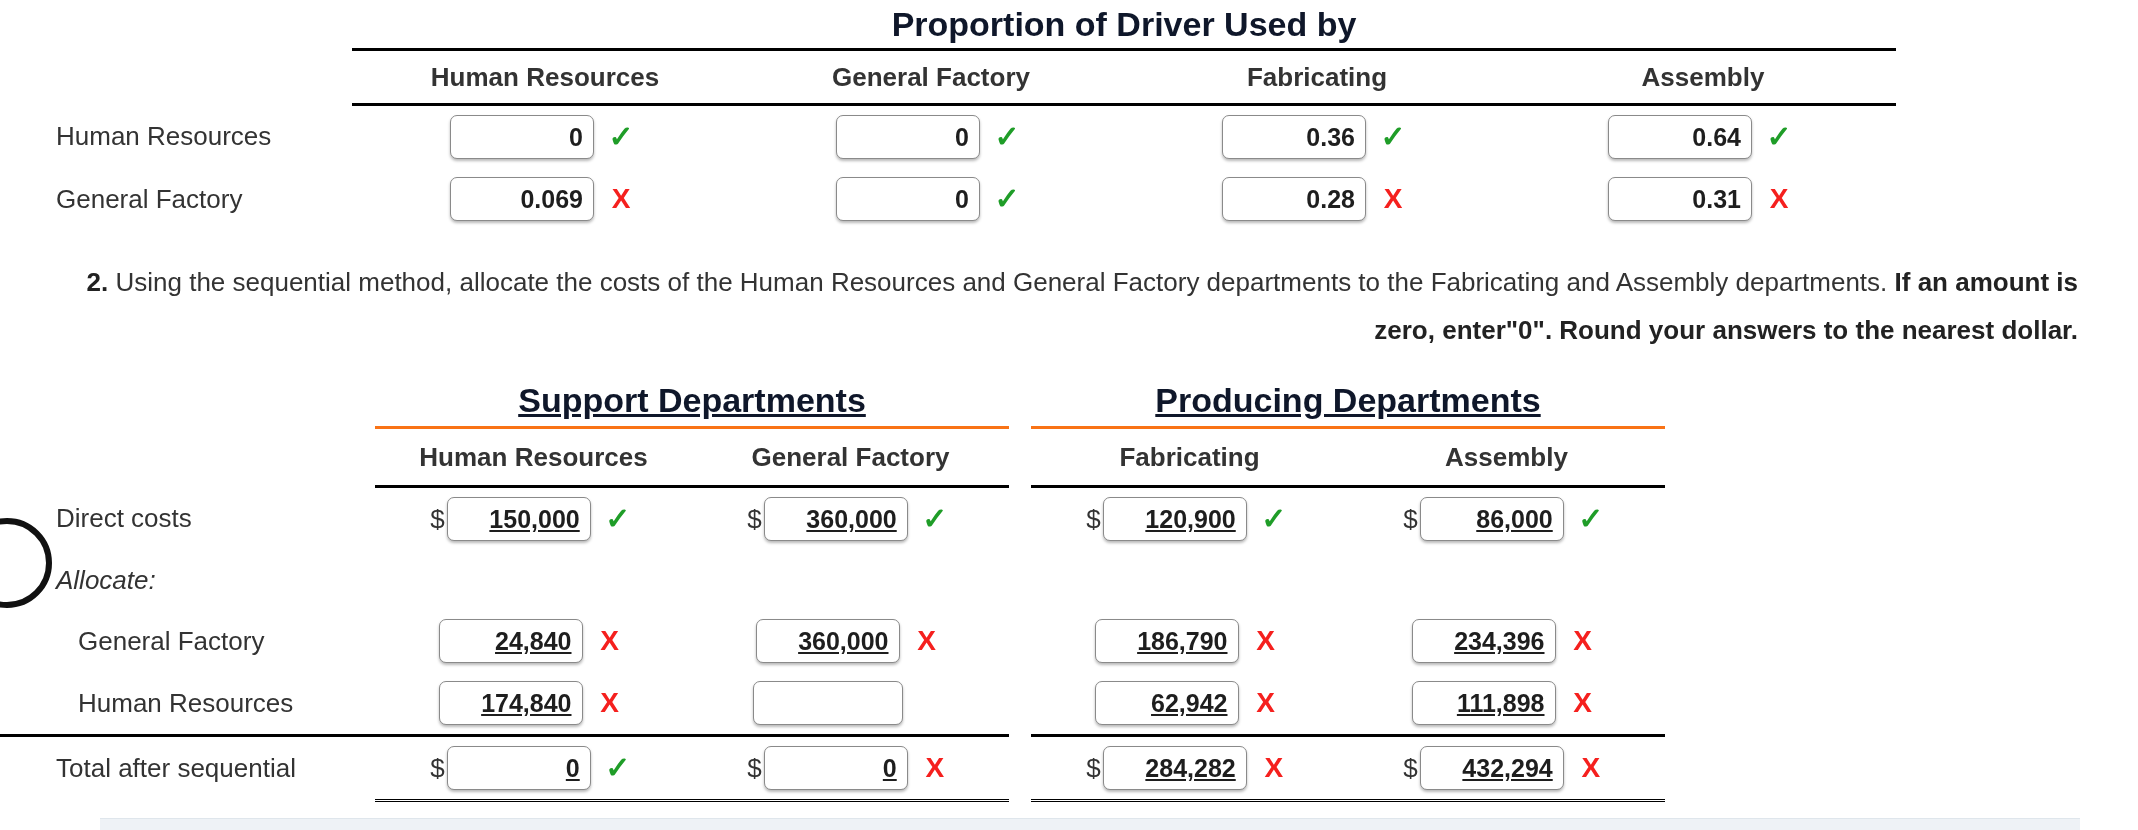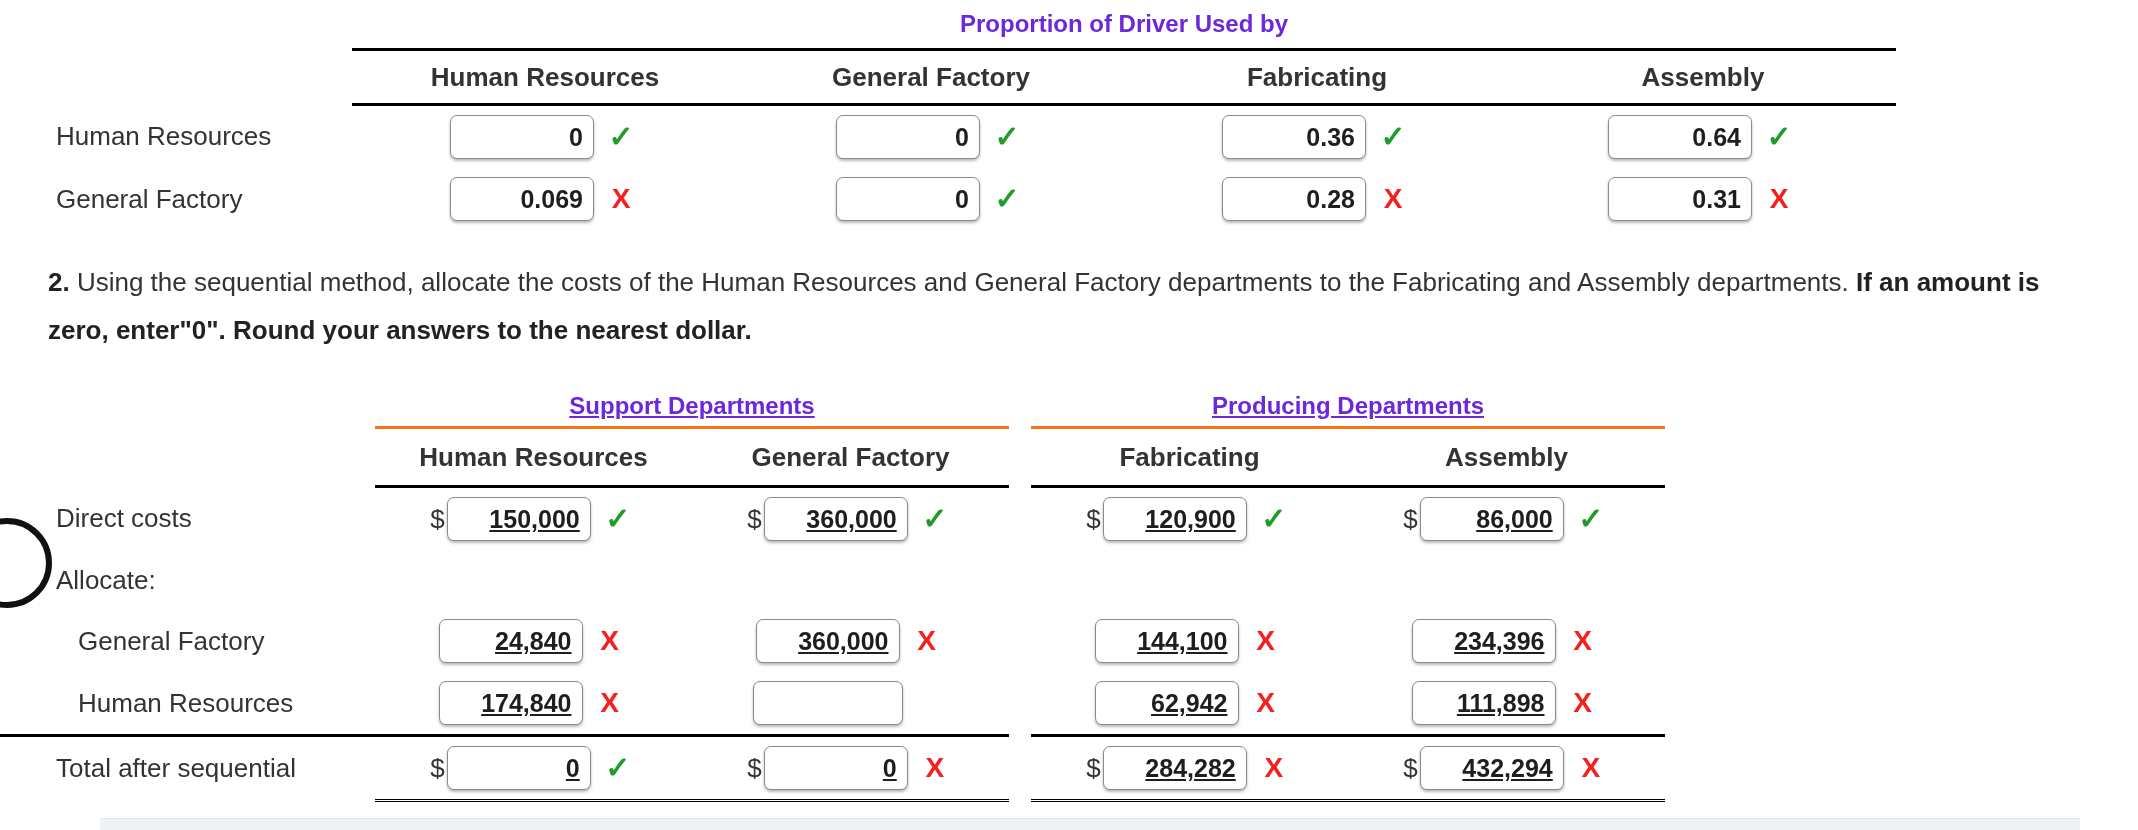--- a/index.html
+++ b/index.html
@@ -14,21 +14,21 @@
   
   table{border-collapse:collapse;}
   .lbl{
     font-size:26px;color:#333;white-space:nowrap;
     font-weight:400;
   }
   .colhead{
     font-size:26px;font-weight:bold;color:#333;text-align:center;white-space:nowrap;
   }
   .grouphead{
-    font-size:24px;font-weight:bold;color:#6d28d9;text-align:center;white-space:nowrap;
+    font-size:34px;font-weight:bold;color:#0f172a;text-align:center;white-space:nowrap;
   }
   .rule-top{border-top:3px solid #000;}
   .rule-bot{border-bottom:3px solid #000;}
 
   
   .cellwrap{display:flex;align-items:center;justify-content:center;gap:0px;}
   .dollar{font-size:26px;color:#333;margin-right:2px;}
   .fld{
     box-sizing:border-box;
     height:44px;
@@ -63,35 +63,35 @@
   .t1-label{width:352px;padding-left:56px !important;box-sizing:border-box;}
   .t1-col{width:386px;}
 
   .title-row td{height:48px;vertical-align:middle;}
   .head-row td{height:52px;vertical-align:middle;}
   .data-row td{height:62px;vertical-align:middle;}
 
   
   #instructions{
     position:absolute;left:48px;top:258px;width:2030px;
-    font-size:26px;line-height:48px;color:#333;
+    font-size:26px;line-height:48px;color:#333;text-align:right;
   }
   #instructions b{font-weight:bold;color:#222;}
 
   
   #bottom-table{position:absolute;left:0px;top:368px;}
   #bottom-table td{padding:0;}
   .t2-label{width:375px;padding-left:56px !important;box-sizing:border-box;}
   .t2-col{width:317px;}
   .gap-col{width:22px;}
 
   .grp-rule{border-bottom:3px solid #f97316;text-decoration:underline;}
   .t2-title-row td{height:52px;vertical-align:bottom;padding-bottom:6px !important;}
   .t2-head-row td{height:56px;vertical-align:middle;}
-  .t2-row td{height:60px;vertical-align:middle;}
+  .t2-row td{height:60px;vertical-align:middle;font-style:italic;}
   .t2-row-tall td{height:62px;vertical-align:middle;}
 
   .dbl-under{
     border-bottom:3px double #000;
   }
   .underline-thick{border-bottom:3px solid #000;}
 
   
   #circle-annotation{
     position:absolute;left:-38px;top:518px;
@@ -259,21 +259,21 @@
       </td>
       <td>
         <div class="cellwrap">
           <div class="fld w-money">360,000</div>
           <span class="mark bad">X</span>
         </div>
       </td>
       <td class="gap-col"></td>
       <td>
         <div class="cellwrap">
-          <div class="fld w-money">144,100</div>
+          <div class="fld w-money">186,790</div>
           <span class="mark bad">X</span>
         </div>
       </td>
       <td>
         <div class="cellwrap">
           <div class="fld w-money">234,396</div>
           <span class="mark bad">X</span>
         </div>
       </td>
     </tr>

